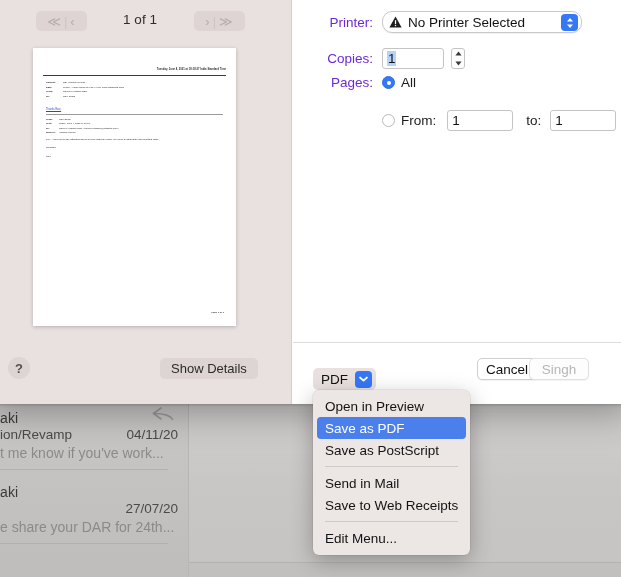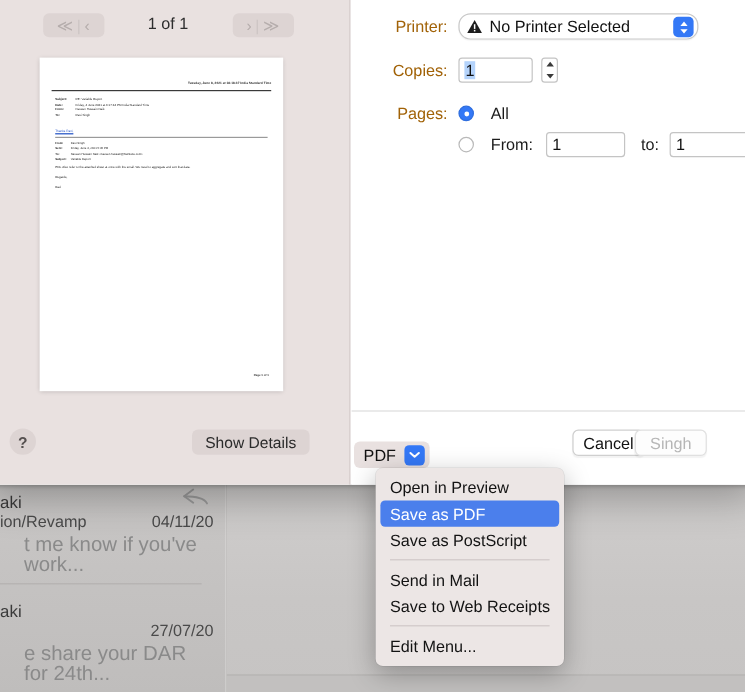--- a/index.html
+++ b/index.html
@@ -22,21 +22,21 @@
   }
   .mail-row { position: relative; padding: 6px 10px 8px 0; }
   .mail-sender {
     font-size: 14px; color: #3a3a3a; line-height: 16px;
     padding-left: 0; letter-spacing: .1px;
   }
   .mail-line2 {
     display: flex; justify-content: space-between; align-items: baseline;
     font-size: 13.5px; color: #4a4a4a; line-height: 17px; margin-top: 0;
   }
-  .mail-snippet { font-size: 17px; color: #8a8a8a; line-height: 17px; margin-top: 2px; padding-left: 20px; }
+  .mail-snippet { font-size: 14px; color: #8a8a8a; line-height: 17px; margin-top: 2px; }
   .mail-sep { height: 1px; background: #b3b1b0; margin: 7px 10px 0 0; }
   .reply-icon { position: absolute; right: 14px; top: 2px; color: #9a9a9a; }
 
   .right-panel {
     position: absolute; left: 188px; top: 404px;
     width: 433px; height: 173px;
     background: linear-gradient(180deg,#cfcdcc 0%, #c8c6c5 55%, #c6c4c3 100%);
     border-left: 1px solid #b8b6b5;
   }
   .right-panel::after {
@@ -136,21 +136,21 @@
   }
 
   
   .options-pane {
     position: absolute; left: 305px; top: 0;
     width: 340px; height: 414px; background: #ffffff;
   }
 
   .frow { position: absolute; display: flex; align-items: center; }
   .flabel {
-    font-size: 13.5px; color: #a16207; text-align: right;
+    font-size: 13.5px; color: #6d28d9; text-align: right;
     width: 62px; margin-right: 9px;
   }
 
   .popup-btn {
     width: 200px; height: 22px;
     background: #fff; border: 1px solid #c9c9c9; border-radius: 10px;
     box-shadow: 0 1px 1px rgba(0,0,0,.05);
     display: flex; align-items: center; padding: 0 6px;
     position: relative; cursor: default;
   }
@@ -180,21 +180,21 @@
     cursor: default;
   }
 
   .radio {
     width: 13px; height: 13px; border-radius: 50%;
     border: 1px solid #b9b9b9; background: #fff; flex: 0 0 auto;
     display: flex; align-items: center; justify-content: center;
   }
   .radio.on { background: #3478f6; border-color: #2f6ede; }
   .radio.on::after { content: ""; width: 4px; height: 4px; border-radius: 50%; background: #fff; }
-  .radio-label { font-size: 13.5px; color: #1c1c1c; margin-left: 14px; }
+  .radio-label { font-size: 13.5px; color: #1c1c1c; margin-left: 6px; }
 
   
   .sheet-divider {
     position: absolute; left: 305px; top: 352px; width: 340px; height: 1px;
     background: #dcdcdc;
   }
   .btn {
     position: absolute; height: 22px; border-radius: 5px;
     border: 1px solid #cfcfcf; background: #fff;
     font-size: 13.5px; color: #111;
@@ -375,21 +375,21 @@
       <div class="stepper">
         <svg width="7" height="5" viewBox="0 0 7 5" fill="#3a3a3a">
             <path d="M3.5 0.5 L6.6 4.4 L0.4 4.4 Z"></path>
           </svg>
         <svg width="7" height="5" viewBox="0 0 7 5" fill="#3a3a3a">
             <path d="M3.5 4.5 L0.4 0.6 L6.6 0.6 Z"></path>
           </svg>
       </div>
     </div>
 
-    <div class="frow" style="left:18px; top:97px;">
+    <div class="frow" style="left:18px; top:85px;">
       <div class="flabel">Pages:</div>
       <div class="radio on"></div>
       <span class="radio-label">All</span>
     </div>
 
     <div class="frow" style="left:18px; top:120px;">
       <div class="flabel"></div>
       <div class="radio"></div>
       <span class="radio-label">From:</span>
       <div class="num-field" style="width:66px; margin-left:11px;">
@@ -401,21 +401,21 @@
       </div>
     </div>
   </div>
 
   <div class="sheet-divider"></div>
 
   <div class="btn" style="left:489px; top:368px; width:60px;">Cancel</div>
   <div class="btn disabled" style="left:541px; top:368px; width:60px;">Singh</div>
 </div>
 
-<div class="pdf-btn" style="top:368px; left:295px;">
+<div class="pdf-btn" style="top:368px; left:313px;">
   <span>PDF</span>
   <span class="pdf-chev">
     <svg width="9" height="6" viewBox="0 0 9 6" fill="none" stroke="#fff" stroke-width="1.7" stroke-linecap="round" stroke-linejoin="round">
       <path d="M1 1.5 L4.5 4.6 L8 1.5"></path>
     </svg>
   </span>
 </div>
 
 <div id="pdf-menu">
   <div class="mi">Open in Preview</div>

